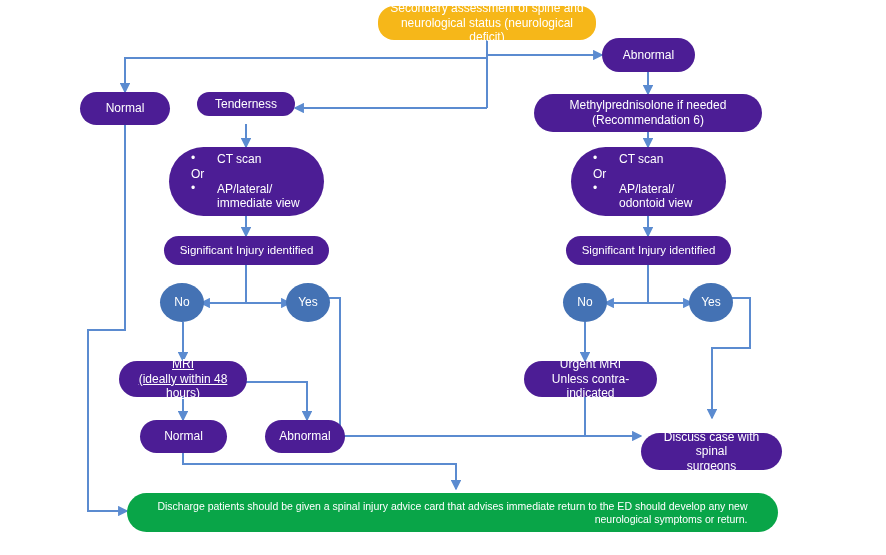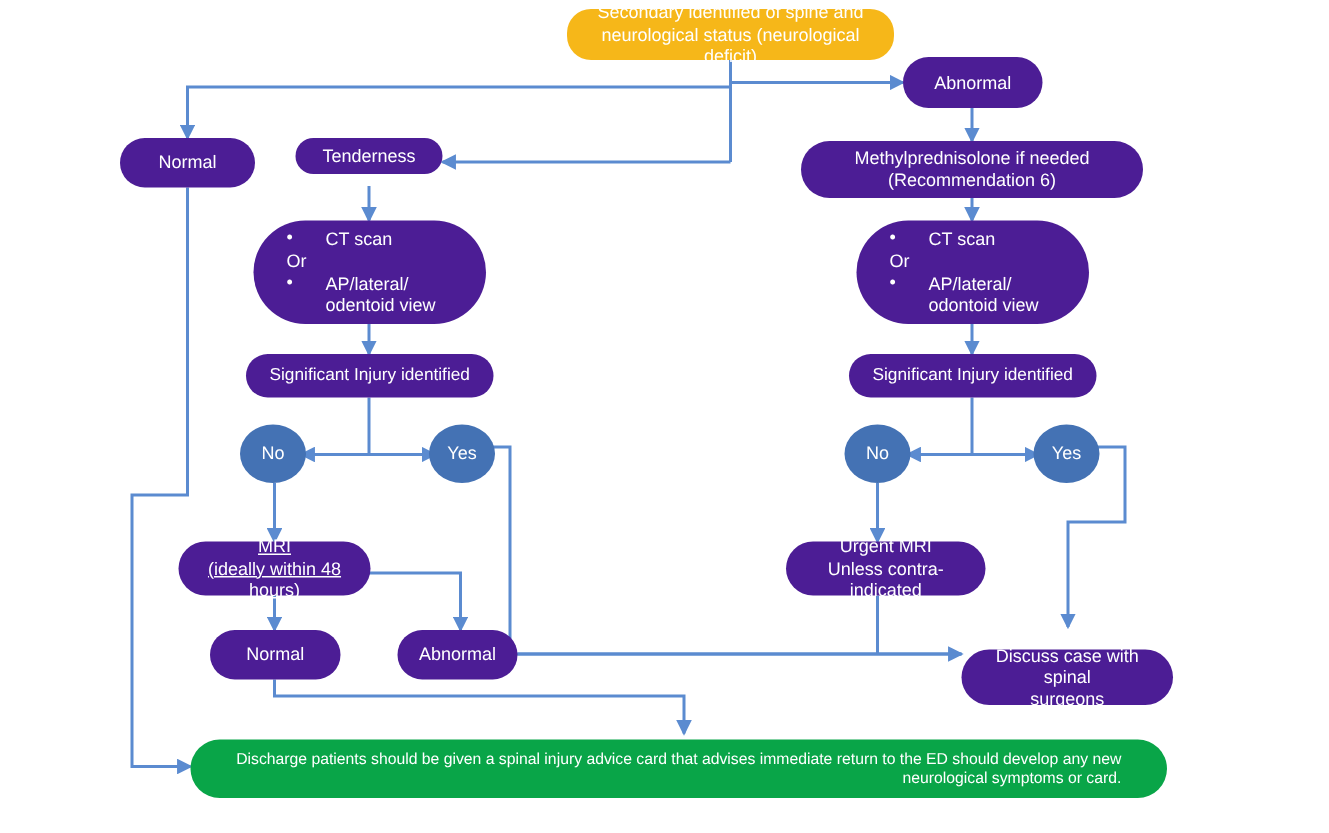--- a/index.html
+++ b/index.html
@@ -135,21 +135,21 @@
       <path d="M 729,298 L 750,298 L 750,348 L 712,348 L 712,418" marker-end="url(#arrow)"></path>
 
       <path d="M 125,125 L 125,330 L 88,330 L 88,511 L 127,511" marker-end="url(#arrow)"></path>
 
       <path d="M 183,453 L 183,464 L 456,464 L 456,489" marker-end="url(#arrow)"></path>
     </g>
   </svg>
 
   <div class="node orange fs12" style="left:378px; top:6px; width:218px; height:34px;">
     <span>
-      <span>Secondary identified of spine and</span><br>
+      <span>Secondary assessment of spine and</span><br>
       <span>neurological status (neurological deficit)</span>
     </span>
   </div>
 
   <div class="node pill fs12" style="left:602px; top:38px; width:93px; height:34px;">
     <span>Abnormal</span>
   </div>
 
   <div class="node pill fs12" style="left:80px; top:92px; width:90px; height:33px;">
     <span>Normal</span>
@@ -165,21 +165,21 @@
       <span>(Recommendation 6)</span>
     </span>
   </div>
 
   <div class="node pill fs12" style="left:169px; top:147px; width:155px; height:69px;">
     <span class="bullets">
       <span class="li">CT scan</span>
       <span class="orword">Or</span>
       <span class="li">
         <span>AP/lateral/</span><br>
-        <span>odentoid view</span>
+        <span>immediate view</span>
       </span>
     </span>
   </div>
 
   <div class="node pill fs12" style="left:571px; top:147px; width:155px; height:69px;">
     <span class="bullets">
       <span class="li">CT scan</span>
       <span class="orword">Or</span>
       <span class="li">
         <span>AP/lateral/</span><br>
@@ -237,17 +237,17 @@
   <div class="node pill fs12" style="left:641px; top:418px; width:141px; height:37px;margin-top:15px;">
     <span>
       <span>Discuss case with spinal</span><br>
       <span>surgeons</span>
     </span>
   </div>
 
   <div class="node green fs10" style="left:127px; top:493px; width:651px; height:39px;text-align:right;">
     <span>
       <span>Discharge patients should be given a spinal injury advice card that advises immediate return to the ED should develop any new</span><br>
-      <span>neurological symptoms or card.</span>
+      <span>neurological symptoms or return.</span>
     </span>
   </div>
 
 </div>
 
 </body></html>

